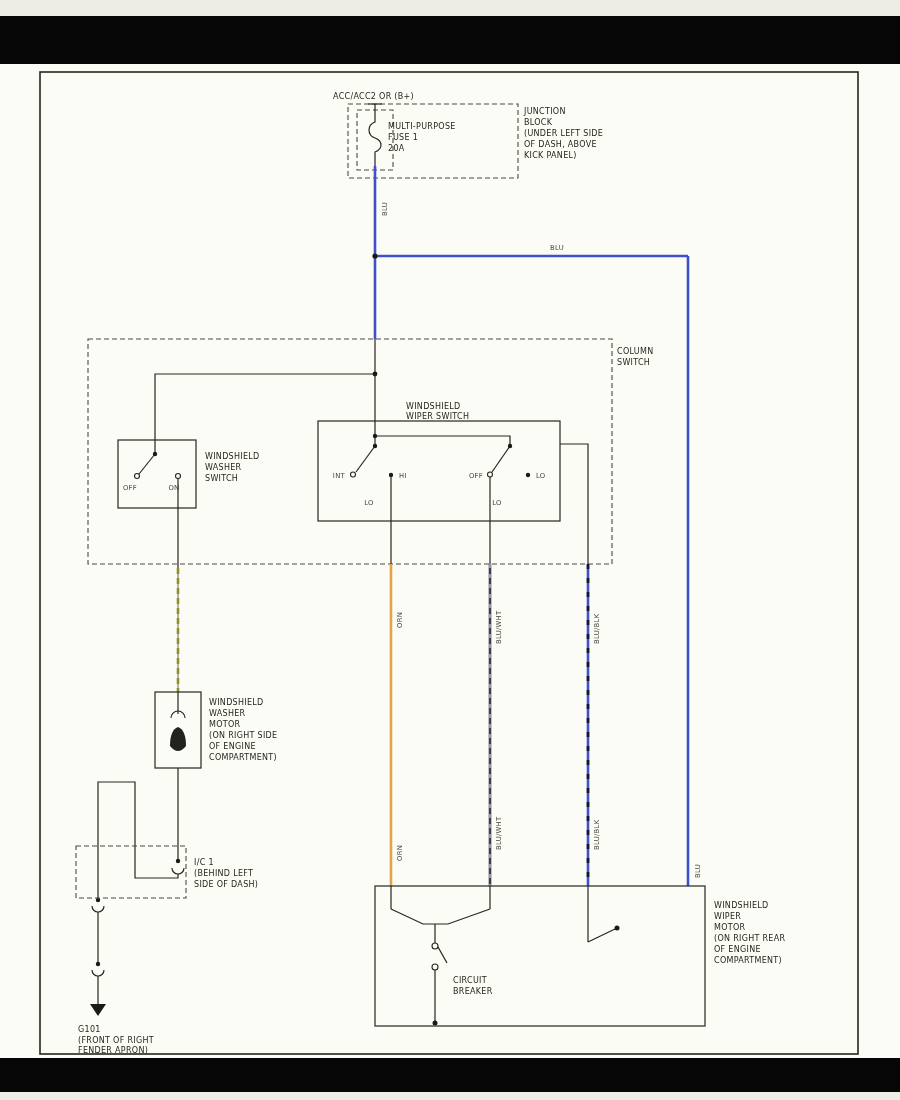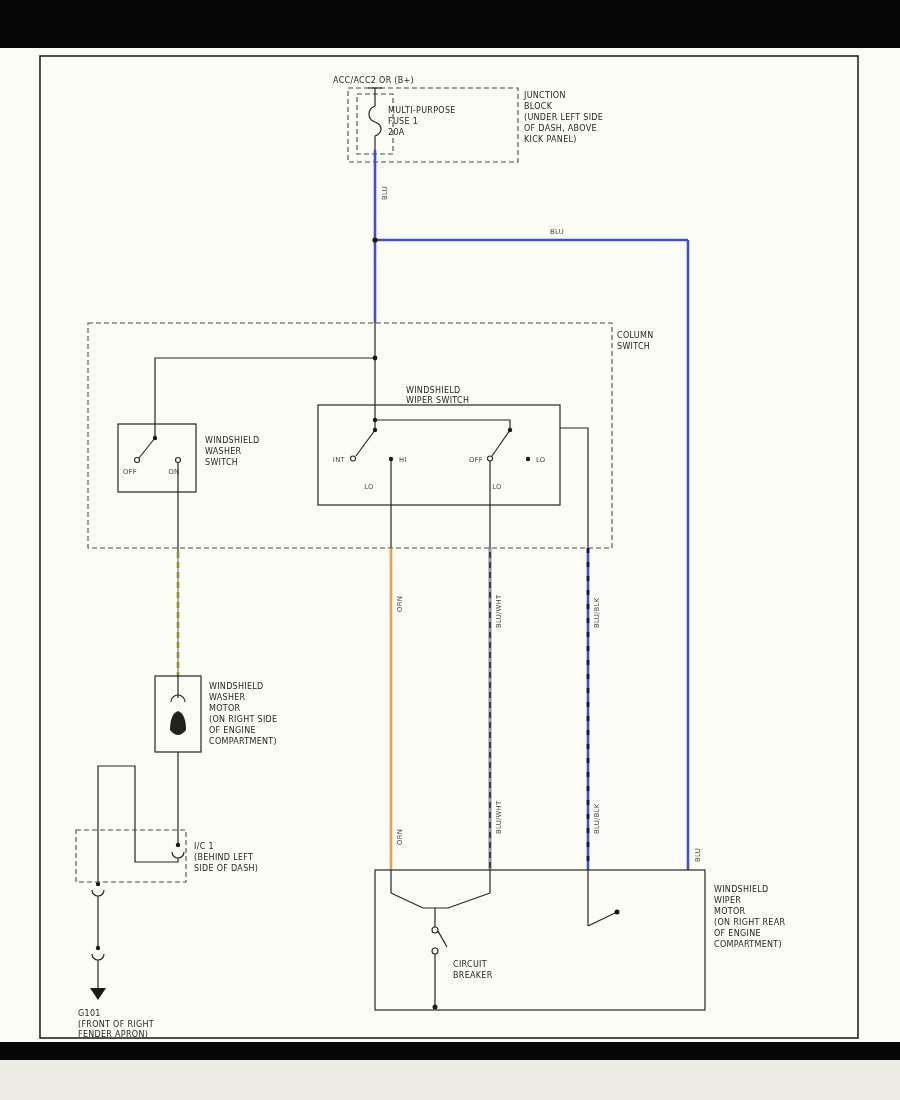--- a/index.html
+++ b/index.html
@@ -1,17 +1,17 @@
 <!DOCTYPE html>
 <html><head>
 <meta charset="utf-8">
 <title>Diagram</title>
 <style>
   html,body{margin:0;padding:0;background:#ededE6;}
-  .stage{width:900px;height:1060px;position:relative;background:#fcfcf6;margin:0 auto;}
+  .stage{width:900px;height:1060px;position:relative;background:#fcfcf6;margin:16px auto;}
   svg{display:block;font-family:"DejaVu Sans","Liberation Sans",sans-serif;}
   .t{font-size:8px;fill:#26261f;letter-spacing:.3px;}
   .tw{font-size:6.8px;fill:#45453d;letter-spacing:.3px;}
   .cw{fill:none;stroke:#26261f;stroke-width:1.2;}
   .wire{fill:none;stroke-width:2.6;}
   .ov{fill:none;}
   .box{fill:none;stroke:#26261f;stroke-width:1.2;}
   .dash{fill:none;stroke:#4a4a42;stroke-width:1.1;stroke-dasharray:5 3;}
   .dot{fill:#1b1b16;stroke:none;}
   .term{fill:#fcfcf6;stroke:#26261f;stroke-width:1.1;}

